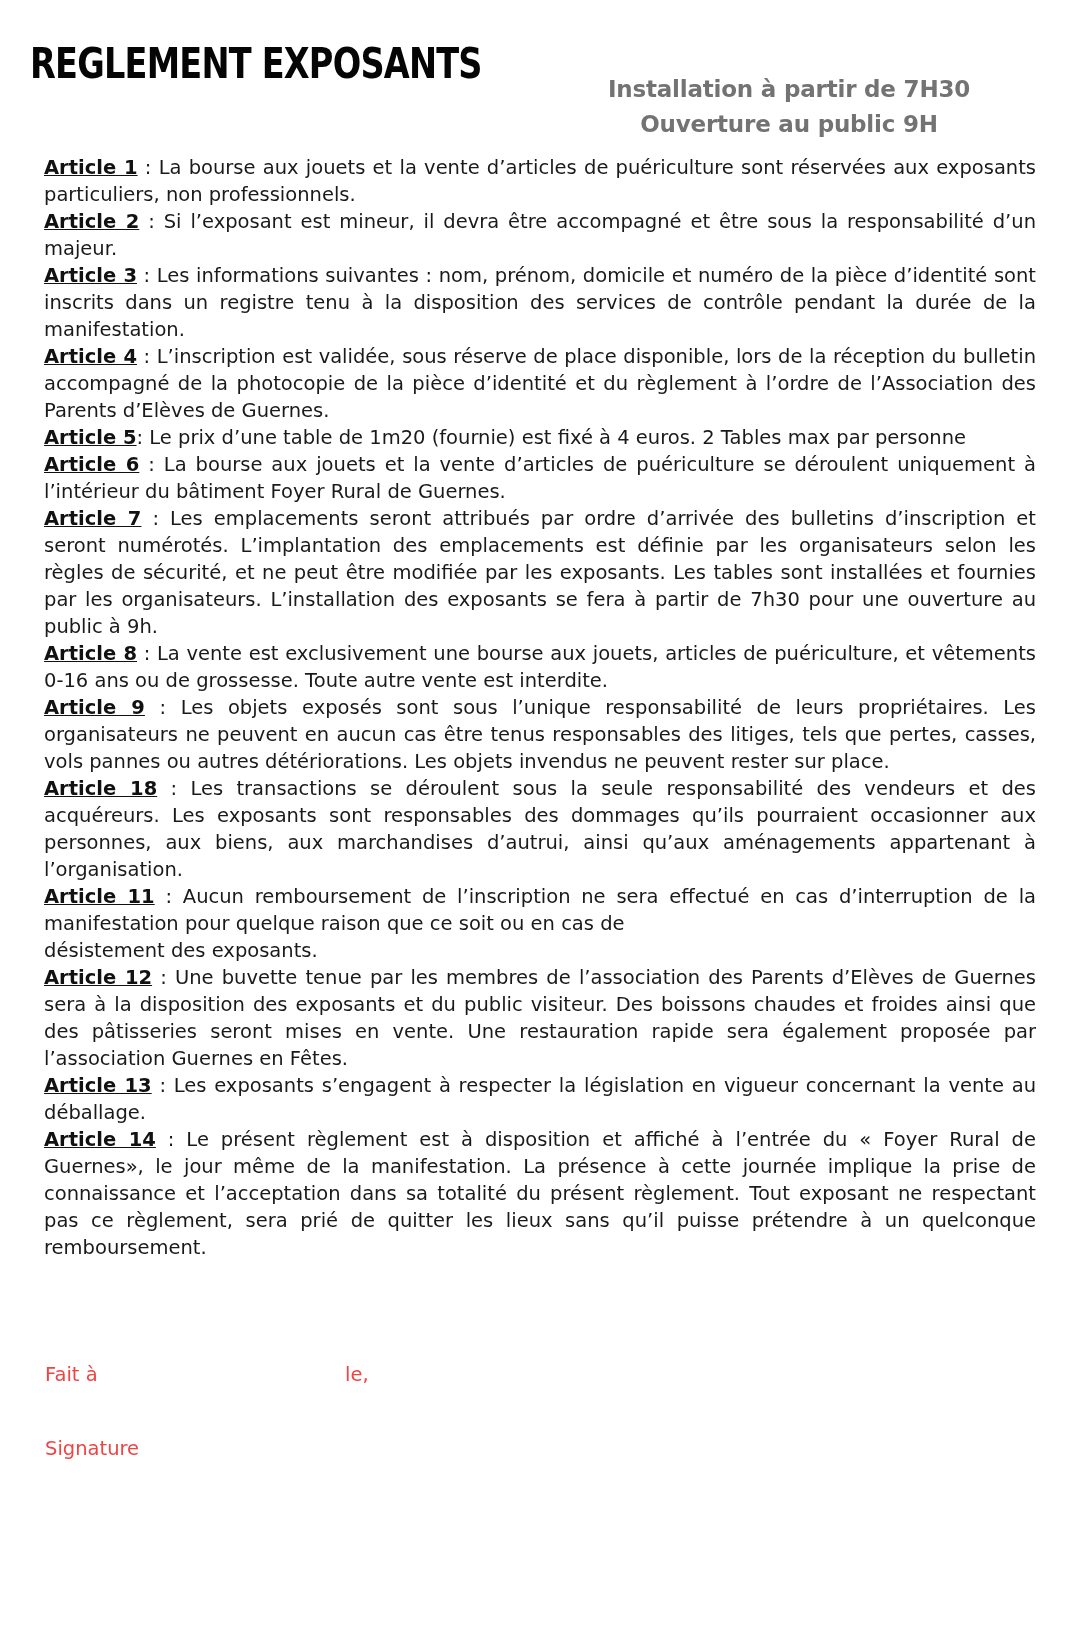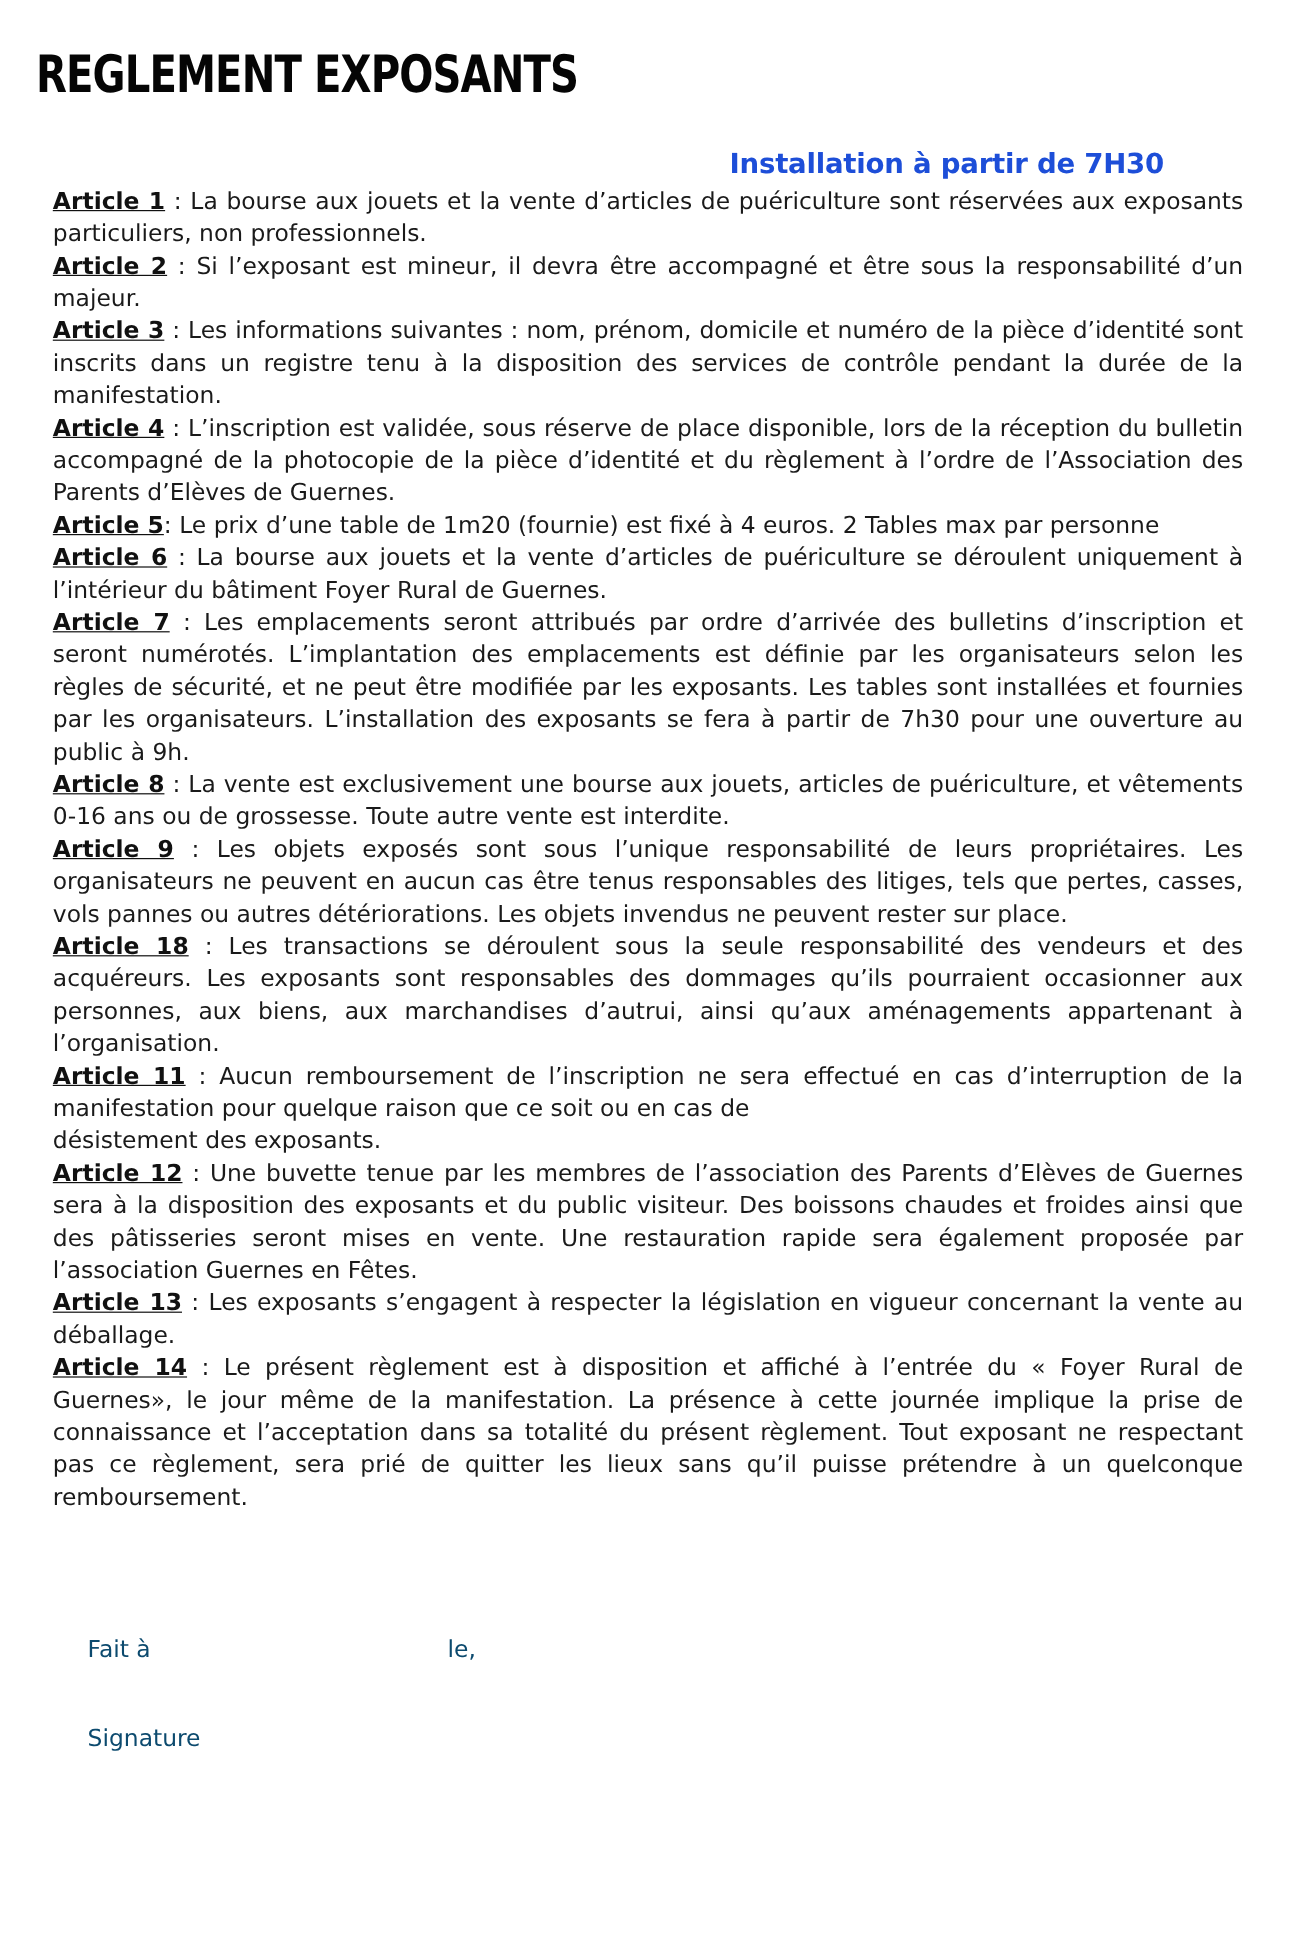--- a/index.html
+++ b/index.html
@@ -49,36 +49,36 @@
   .body-text p { margin: 0; }
   .label {
     font-weight: 700;
     text-decoration: underline;
     color: #111111;
   }
   .line2 { display: block; }
   .footer-item {
     position: absolute;
     font-size: 19.5px;
-    color: #0c4a6e;
-    margin-left: 28px;
+    color: #ef4444;
   }
   .fait-a   { left: 45px;  top: 1363px; }
   .le       { left: 345px; top: 1363px; }
   .signature{ left: 45px;  top: 1437px; text-align: center; }
 </style>
 </head>
 <body>
 
 <div class="page">
 
   <h1 class="title">REGLEMENT EXPOSANTS</h1>
 
-  <div class="subtitle" style="color: #1d4ed8; margin-top: 48px;">
+  <div class="subtitle" style="color: #737373;">
     <div>Installation à partir de 7H30</div>
+    <div>Ouverture au public 9H</div>
   </div>
 
   <div class="body-text">
     <p><span class="label">Article 1</span><span> : La bourse aux jouets et la vente d’articles de puériculture sont réservées aux exposants particuliers, non professionnels.</span></p>
     <p><span class="label">Article 2</span><span> : Si l’exposant est mineur, il devra être accompagné et être sous la responsabilité d’un majeur.</span></p>
     <p><span class="label">Article 3</span><span> : Les informations suivantes : nom, prénom, domicile et numéro de la pièce d’identité sont inscrits dans un registre tenu à la disposition des services de contrôle pendant la durée de la manifestation.</span></p>
     <p><span class="label">Article 4</span><span> : L’inscription est validée, sous réserve de place disponible, lors de la réception du bulletin accompagné de la photocopie de la pièce d’identité et du règlement à l’ordre de l’Association des Parents d’Elèves de Guernes.</span></p>
     <p><span class="label">Article 5</span><span>: Le prix d’une table de 1m20 (fournie) est fixé à 4 euros. 2 Tables max par personne</span></p>
     <p><span class="label">Article 6</span><span> : La bourse aux jouets et la vente d’articles de puériculture se déroulent uniquement à l’intérieur du bâtiment Foyer Rural de Guernes.</span></p>
     <p><span class="label">Article 7</span><span> : Les emplacements seront attribués par ordre d’arrivée des bulletins d’inscription et seront numérotés. L’implantation des emplacements est définie par les organisateurs selon les règles de sécurité, et ne peut être modifiée par les exposants. Les tables sont installées et fournies par les organisateurs. L’installation des exposants se fera à partir de 7h30 pour une ouverture au public à 9h.</span></p>

